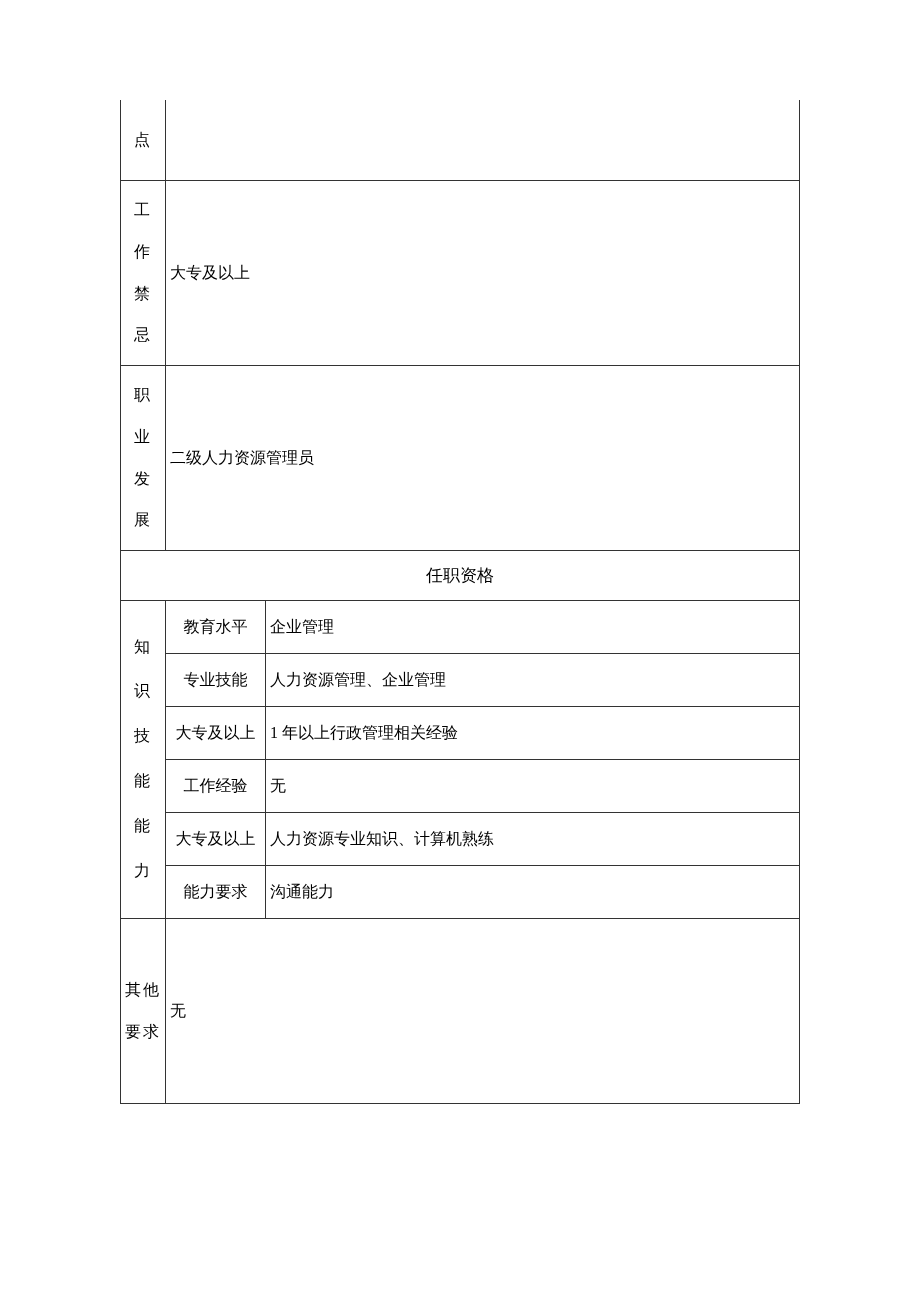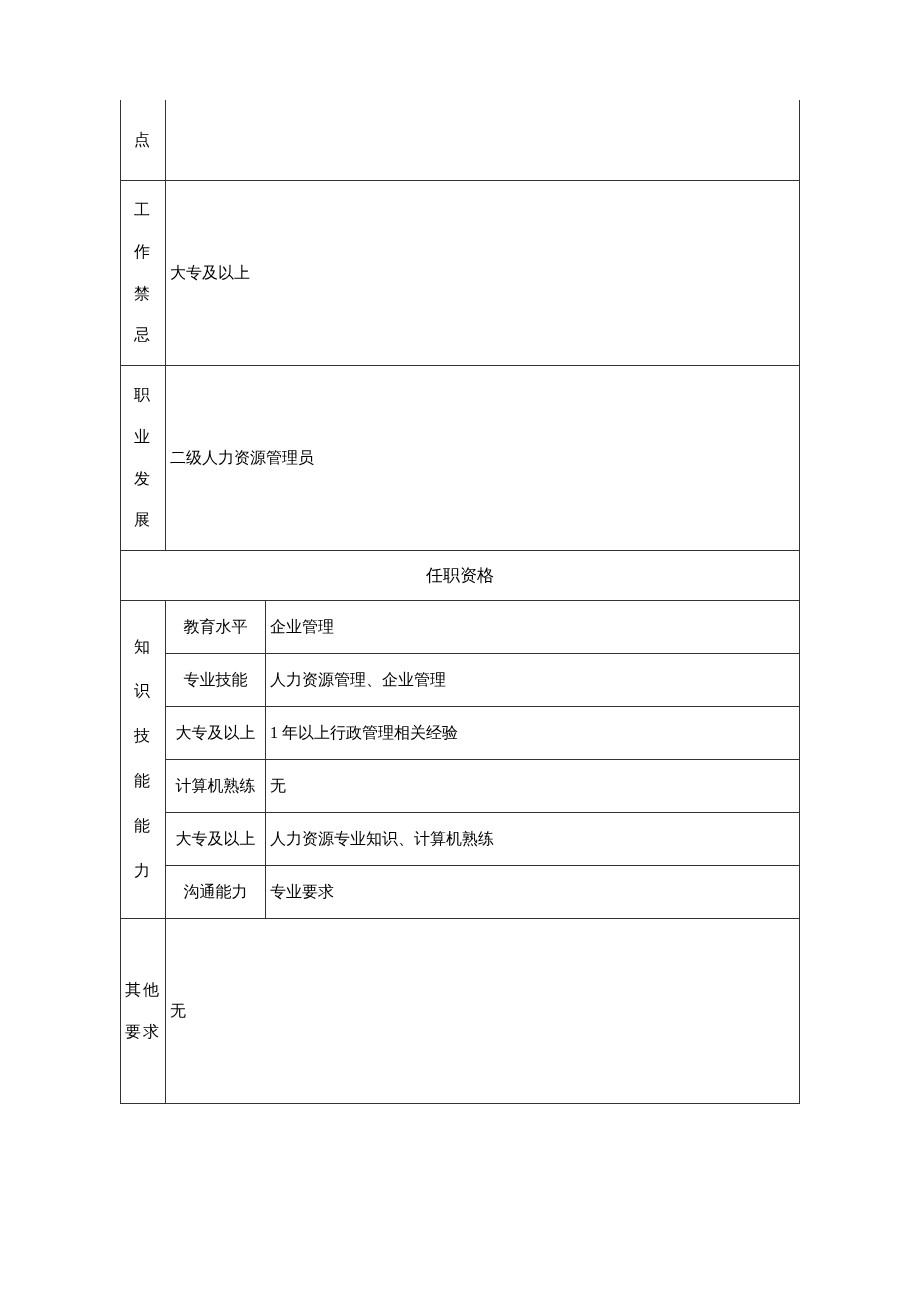--- a/index.html
+++ b/index.html
@@ -105,30 +105,30 @@
     </tr>
     <tr>
       <td class="col-sublabel row-skill">专业技能</td>
       <td class="content-cell row-skill">人力资源管理、企业管理</td>
     </tr>
     <tr>
       <td class="col-sublabel row-skill">大专及以上</td>
       <td class="content-cell row-skill">1 年以上行政管理相关经验</td>
     </tr>
     <tr>
-      <td class="col-sublabel row-skill">计算机熟练</td>
+      <td class="col-sublabel row-skill">工作经验</td>
       <td class="content-cell row-skill">无</td>
     </tr>
     <tr>
       <td class="col-sublabel row-skill">大专及以上</td>
       <td class="content-cell row-skill">人力资源专业知识、计算机熟练</td>
     </tr>
     <tr>
-      <td class="col-sublabel row-skill">沟通能力</td>
-      <td class="content-cell row-skill">专业要求</td>
+      <td class="col-sublabel row-skill">能力要求</td>
+      <td class="content-cell row-skill">沟通能力</td>
     </tr>
     <tr>
       <td class="col-label row-other" style="white-space:pre-line;text-align:center;">其他
 要求</td>
       <td class="content-cell row-other" colspan="2">无</td>
     </tr>
   </tbody>
     </table>
 </div>
 

